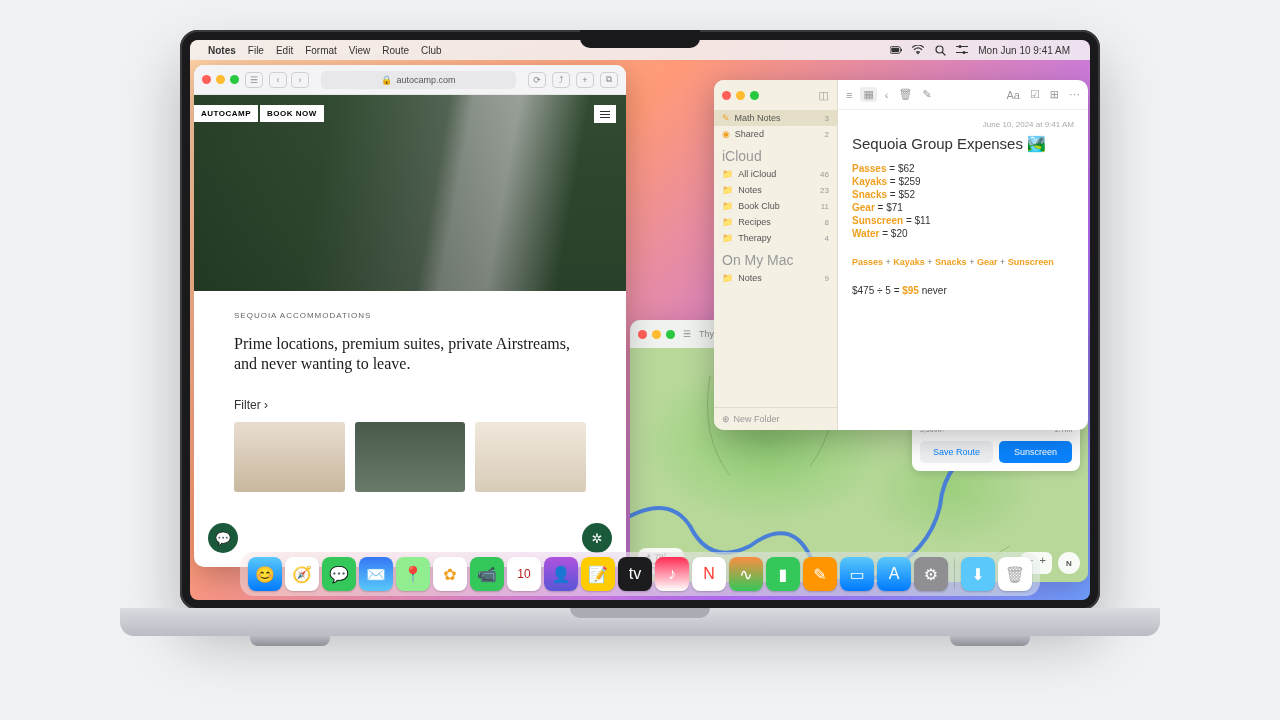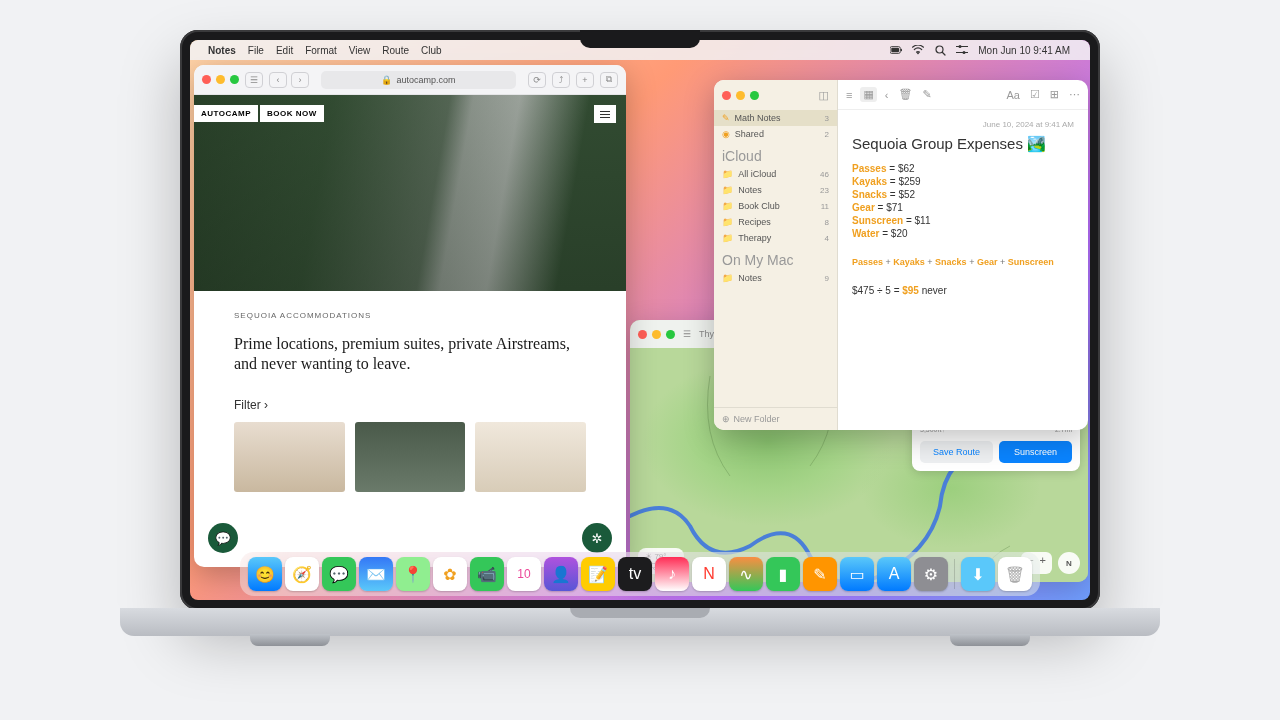--- a/index.html
+++ b/index.html
@@ -319,21 +319,21 @@
 </div>
 
 <div class="dock">
   <div class="dicon" style="background:linear-gradient(#5ac8fa,#007aff)">😊</div>
   <div class="dicon" style="background:#fff;color:#333">🧭</div>
   <div class="dicon" style="background:#34c759">💬</div>
   <div class="dicon" style="background:linear-gradient(#3478f6,#5ac8fa)">✉️</div>
   <div class="dicon" style="background:#90ee90;color:#2a6e2a">📍</div>
   <div class="dicon" style="background:#fff;color:#f0a020">✿</div>
   <div class="dicon" style="background:#34c759">📹</div>
-  <div class="dicon" style="background:#fff;color:#ec4899;font-size:12px">10</div>
+  <div class="dicon" style="background:#fff;color:#b91c1c;font-size:12px">10</div>
   <div class="dicon" style="background:linear-gradient(#af52de,#5856d6)">👤</div>
   <div class="dicon" style="background:#ffcc00;color:#333">📝</div>
   <div class="dicon" style="background:#1c1c1e">tv</div>
   <div class="dicon" style="background:linear-gradient(#ff2d55,#fff)">♪</div>
   <div class="dicon" style="background:#fff;color:#ff3b30">N</div>
   <div class="dicon" style="background:linear-gradient(#fa8e42,#34c759)">∿</div>
   <div class="dicon" style="background:#34c759">▮</div>
   <div class="dicon" style="background:#ff9500">✎</div>
   <div class="dicon" style="background:linear-gradient(#5ac8fa,#007aff)">▭</div>
   <div class="dicon" style="background:linear-gradient(#5ac8fa,#007aff)">A</div>

